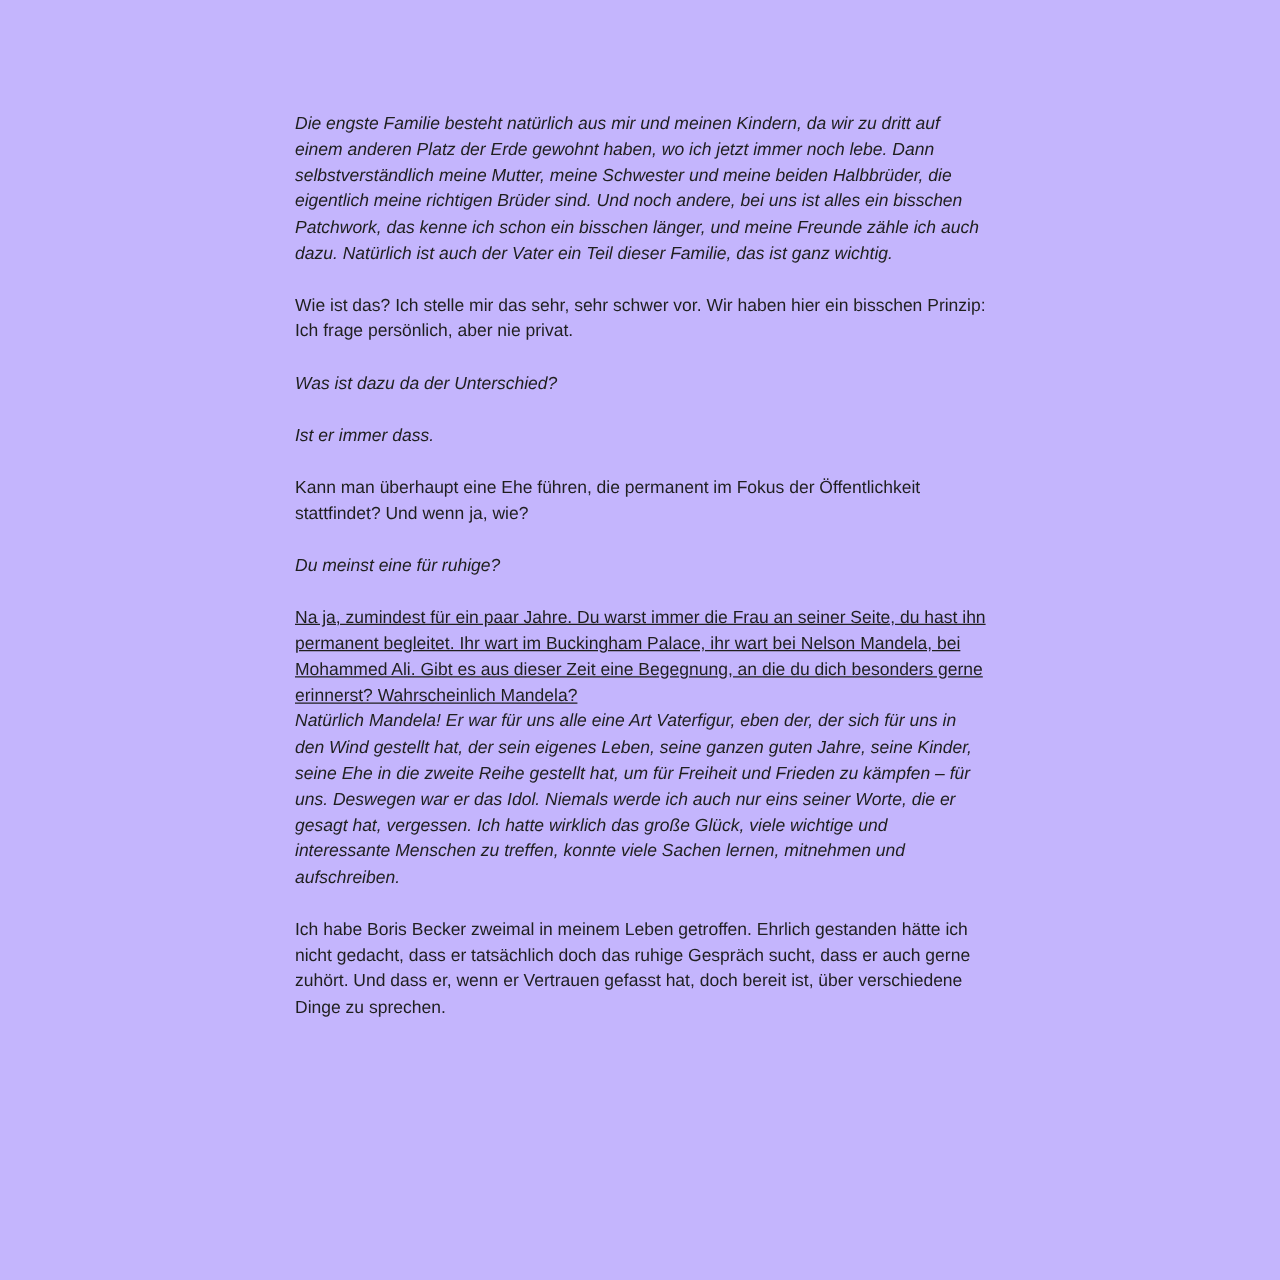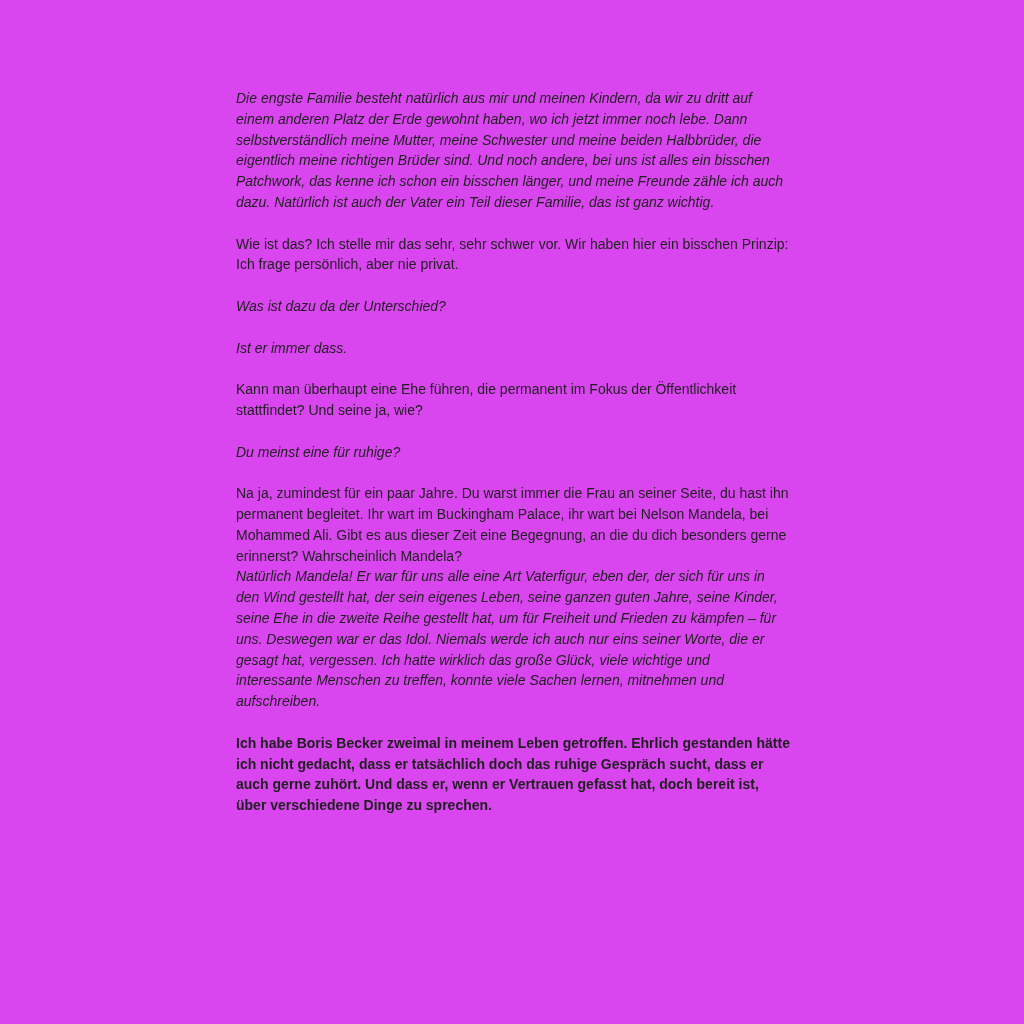--- a/index.html
+++ b/index.html
@@ -9,55 +9,55 @@
   }
   body {
     width: 1024px;
     height: 1024px;
     position: relative;
     overflow: hidden;
   }
   .page {
     position: absolute;
     inset: 0;
-    background: #d946ef;
+    background: #c4b5fd;
   }
   .text-block {
     position: absolute;
     left: 236px;
     top: 88px;
     width: 554px;
     font-family: "Liberation Sans", "DejaVu Sans", sans-serif;
     font-size: 14px;
     line-height: 20.8px;
     color: #1f1f1f;
     text-align: left;
   }
   .para {
     margin: 0 0 20.8px 0;
   }
   .para.italic {
     font-style: italic;
   }
   .para.no-gap {
     margin-bottom: 0;
+    text-decoration: underline;
   }
   .para:last-child {
     margin-bottom: 0;
-    font-weight: bold;
   }
 </style>
 </head>
 <body>
 
 <div class="page">
   <div class="text-block">
     <p class="para italic">Die engste Familie besteht natürlich aus mir und meinen Kindern, da wir zu dritt auf einem anderen Platz der Erde gewohnt haben, wo ich jetzt immer noch lebe. Dann selbstverständlich meine Mutter, meine Schwester und meine beiden Halbbrüder, die eigentlich meine richtigen Brüder sind. Und noch andere, bei uns ist alles ein bisschen Patchwork, das kenne ich schon ein bisschen länger, und meine Freunde zähle ich auch dazu. Natürlich ist auch der Vater ein Teil dieser Familie, das ist ganz wichtig.</p>
     <p class="para regular">Wie ist das? Ich stelle mir das sehr, sehr schwer vor. Wir haben hier ein bisschen Prinzip: Ich frage persönlich, aber nie privat.</p>
     <p class="para italic">Was ist dazu da der Unterschied?</p>
     <p class="para italic">Ist er immer dass.</p>
-    <p class="para regular">Kann man überhaupt eine Ehe führen, die permanent im Fokus der Öffentlichkeit stattfindet? Und seine ja, wie?</p>
+    <p class="para regular">Kann man überhaupt eine Ehe führen, die permanent im Fokus der Öffentlichkeit stattfindet? Und wenn ja, wie?</p>
     <p class="para italic">Du meinst eine für ruhige?</p>
     <p class="para regular no-gap">Na ja, zumindest für ein paar Jahre. Du warst immer die Frau an seiner Seite, du hast ihn permanent begleitet. Ihr wart im Buckingham Palace, ihr wart bei Nelson Mandela, bei Mohammed Ali. Gibt es aus dieser Zeit eine Begegnung, an die du dich besonders gerne erinnerst? Wahrscheinlich Mandela?</p>
     <p class="para italic">Natürlich Mandela! Er war für uns alle eine Art Vaterfigur, eben der, der sich für uns in den Wind gestellt hat, der sein eigenes Leben, seine ganzen guten Jahre, seine Kinder, seine Ehe in die zweite Reihe gestellt hat, um für Freiheit und Frieden zu kämpfen – für uns. Deswegen war er das Idol. Niemals werde ich auch nur eins seiner Worte, die er gesagt hat, vergessen. Ich hatte wirklich das große Glück, viele wichtige und interessante Menschen zu treffen, konnte viele Sachen lernen, mitnehmen und aufschreiben.</p>
     <p class="para regular">Ich habe Boris Becker zweimal in meinem Leben getroffen. Ehrlich gestanden hätte ich nicht gedacht, dass er tatsächlich doch das ruhige Gespräch sucht, dass er auch gerne zuhört. Und dass er, wenn er Vertrauen gefasst hat, doch bereit ist, über verschiedene Dinge zu sprechen.</p>
   </div>
 </div>
 
 </body></html>

